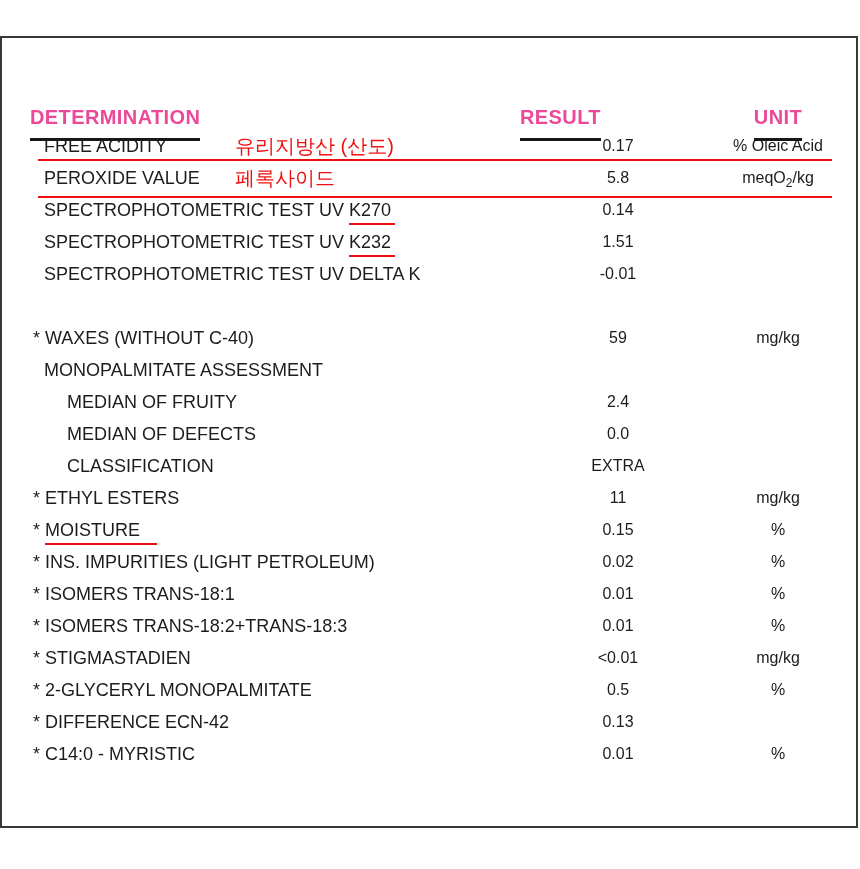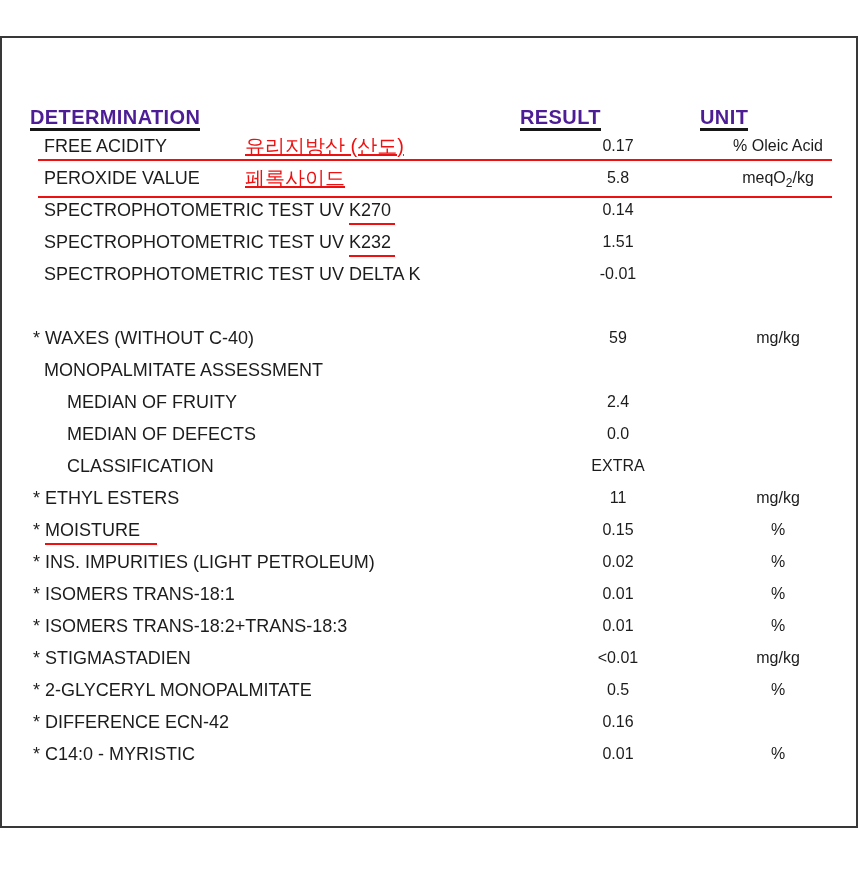--- a/index.html
+++ b/index.html
@@ -17,48 +17,47 @@
     position: absolute; left: 0; top: 36px;
     width: 858px; height: 792px;
     border: 2px solid #383838;
     box-sizing: border-box;
     background: #fff;
   }
 
   .hdr-row { position: absolute; left: 0; top: 102px; width: 860px; height: 30px; line-height: 30px; }
   .hdr-det { position: absolute; left: 30px; }
   .hdr-res { position: absolute; left: 520px; width: 156px; }
-  .hdr-unit { position: absolute; left: 700px; width: 156px; text-align: left; }
+  .hdr-unit { position: absolute; left: 700px; width: 156px; text-align: center; }
   .hline {
     font-weight: bold; font-size: 20px; letter-spacing: 0.4px;
-    border-bottom: 3px solid #161616; padding-bottom: 0;
-    color: #4c1d95;
+    border-bottom: 3px solid #161616; padding-bottom: 10px;
+    color: #ec4899;
   }
 
   .row { position: absolute; left: 0; width: 860px; height: 32px; line-height: 32px; }
   .label { position: absolute; font-size: 18px; white-space: pre; color: #1c1c1c; }
   .ind0 { left: 33px; }
   .ind1 { left: 44px; }
   .ind2 { left: 67px; }
   .result { position: absolute; left: 540px; width: 156px; text-align: center; font-size: 16px; white-space: pre; }
   .unit   { position: absolute; left: 700px; width: 156px; text-align: center; font-size: 16px; white-space: pre; }
   .sub { font-size: 12px; vertical-align: -4px; }
 
   .rmark { border-bottom: 2px solid #ee1111; padding-bottom: 3px; padding-right: 4px; }
   .rmark-wide { border-bottom: 2px solid #ee1111; padding-bottom: 3px; padding-right: 17px; }
 
   .redline { position: absolute; left: 38px; width: 794px; height: 2px; background: #ee1111; }
   .redline-1 { top: 159px; }
   .redline-2 { top: 196px; }
 
   .kr {
-    position: absolute; left: 245px;
+    position: absolute; left: 235px;
     color: #ee1111; font-size: 20px; line-height: 32px;
     white-space: pre;
-    text-decoration: underline;
   }
 </style>
 </head>
 <body>
 
 <div class="page">
 
   <div class="border-box"></div>
 
   <div class="hdr-row">
@@ -169,21 +168,21 @@
   </div>
 
   <div class="row" style="top:674px">
     <span class="label ind0">* 2-GLYCERYL MONOPALMITATE</span>
     <span class="result">0.5</span>
     <span class="unit">%</span>
   </div>
 
   <div class="row" style="top:706px">
     <span class="label ind0">* DIFFERENCE ECN-42</span>
-    <span class="result">0.16</span>
+    <span class="result">0.13</span>
     <span class="unit"></span>
   </div>
 
   <div class="row" style="top:738px">
     <span class="label ind0">* C14:0 - MYRISTIC</span>
     <span class="result">0.01</span>
     <span class="unit">%</span>
   </div>
 
 </div>

